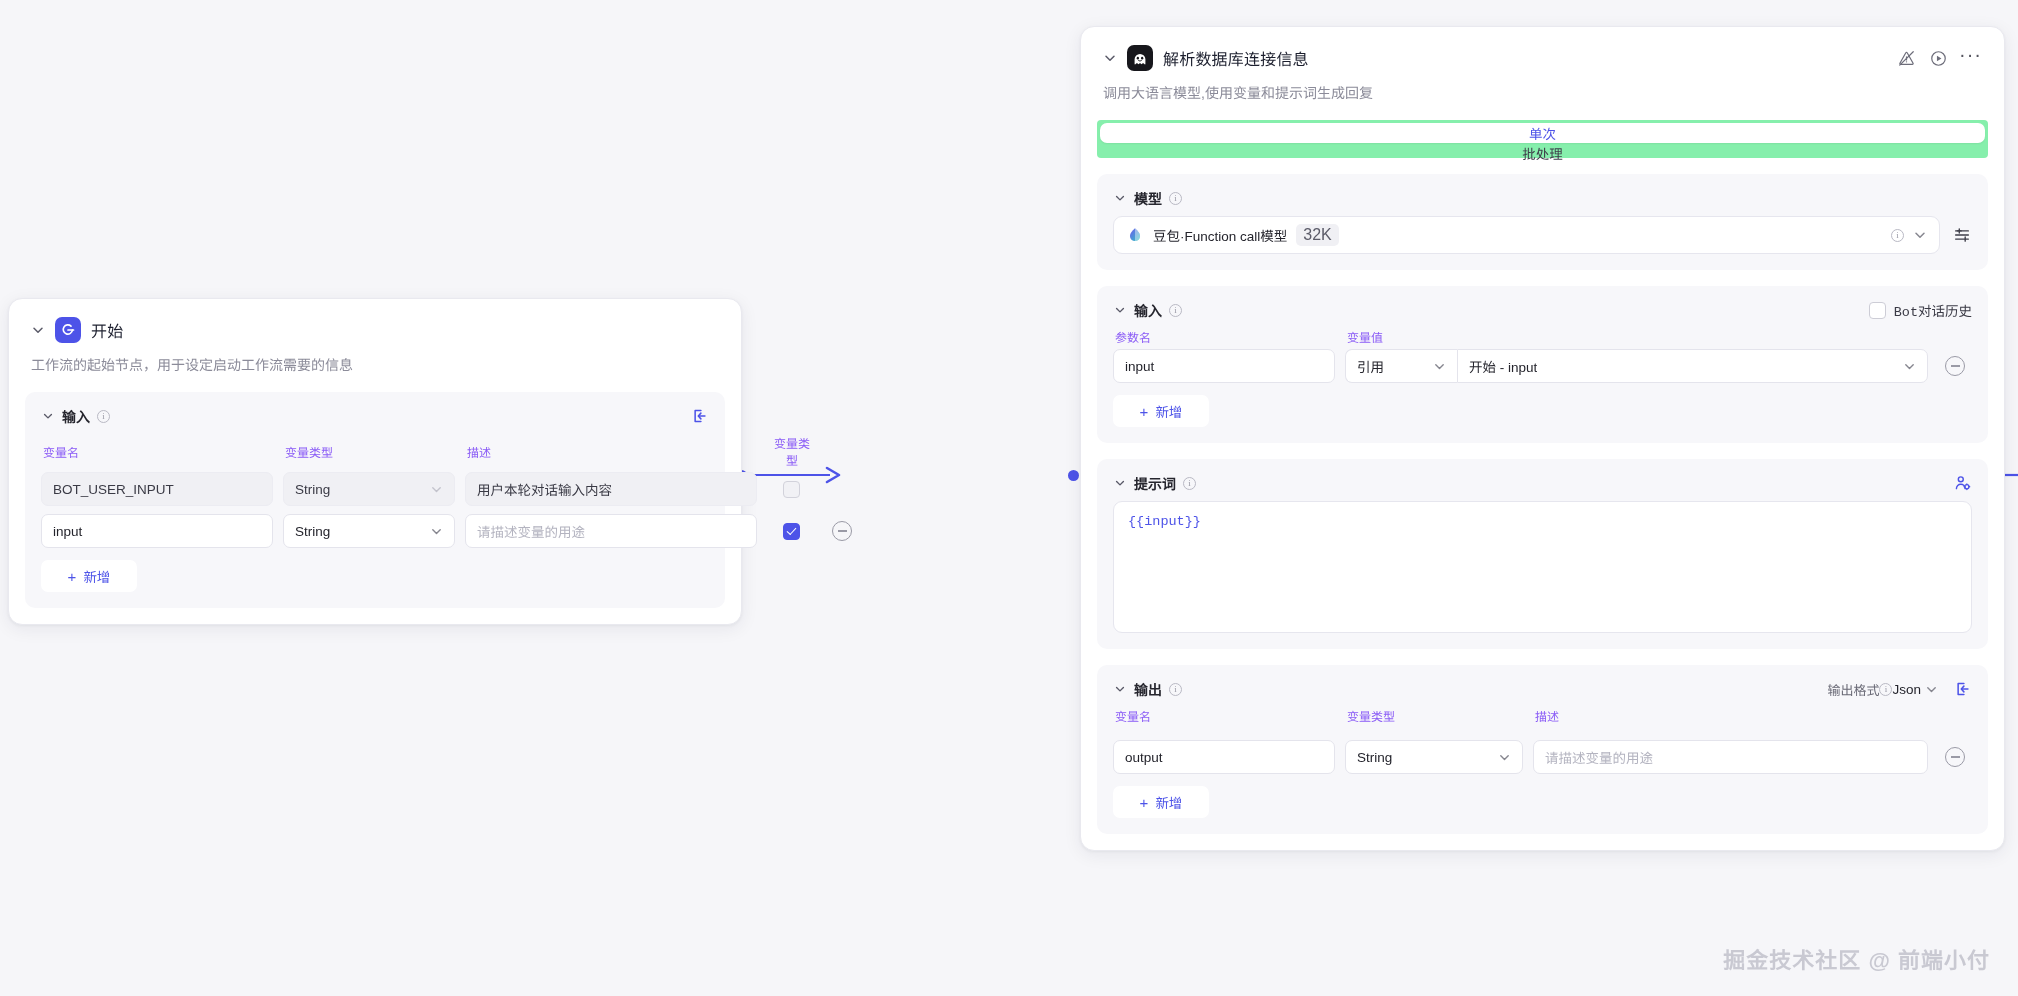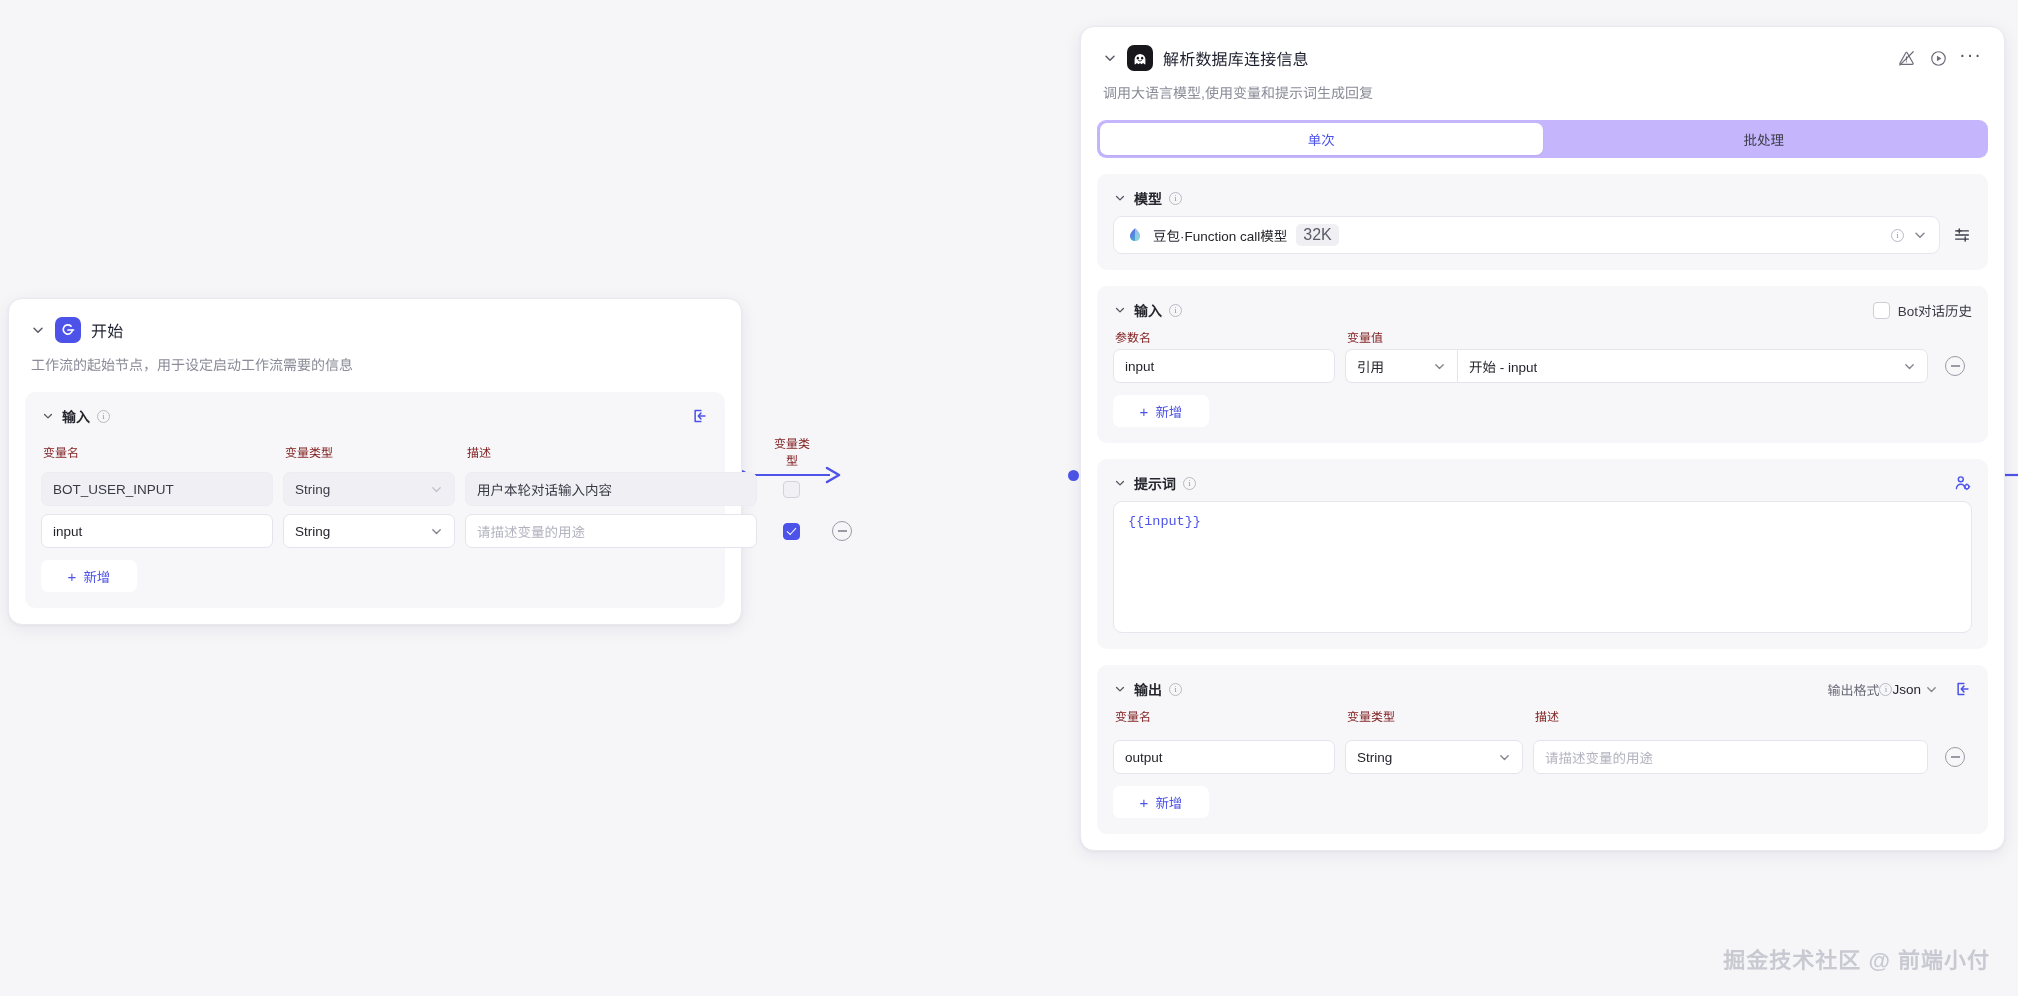--- a/index.html
+++ b/index.html
@@ -119,21 +119,21 @@
   }
 
   
   .cols {
     display: grid;
     gap: 10px;
     align-items: center;
   }
   .col-label {
     font-size: 12px;
-    color: #7f1d1d;
+    color: #8b5cf6;
     padding-left: 2px;
   }
 
   .field {
     height: 34px;
     border-radius: 7px;
     border: 1px solid #e4e4ec;
     background: #ffffff;
     display: flex;
     align-items: center;
@@ -239,24 +239,25 @@
   
   #llm-node {
     left: 1080px;
     top: 26px;
     width: 925px;
   }
 
   .tabs {
     display:flex;
     margin: 16px 16px 0 16px;
-    background:#c4b5fd;
-    border-radius: 9px;
+    background:#86efac;
+    border-radius: 4px;
     padding: 3px;
     height: 38px;
+    flex-direction: column;
   }
   .tab {
     flex:1 1 50%;
     display:flex; align-items:center; justify-content:center;
     font-size: 13.5px;
     color:#3d3d48;
     border-radius: 7px;
     cursor:pointer;
   }
   .tab.active {
@@ -291,20 +292,21 @@
     font-size: 16px;
     border-radius: 5px;
     padding: 2px 7px;
   }
   .sliders-icon { width:20px; height:20px; color:#3d3d48; cursor:pointer; flex:0 0 auto; }
 
   .bot-history {
     display:flex; align-items:center; gap:8px;
     font-size: 13.5px; color:#3a3a45;
     cursor:pointer;
+    font-family:Liberation Mono, monospace;
   }
   .bot-history .checkbox { justify-self:auto; }
 
   .prompt-box {
     margin-top: 8px;
     background:#ffffff;
     border:1px solid #e6e6ee;
     border-radius: 9px;
     height: 132px;
     padding: 12px 14px;

